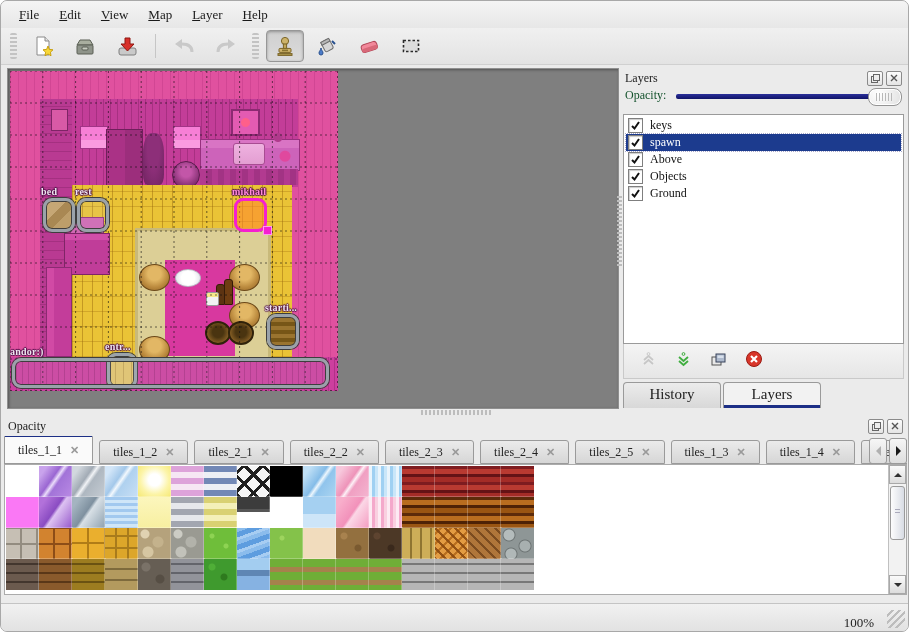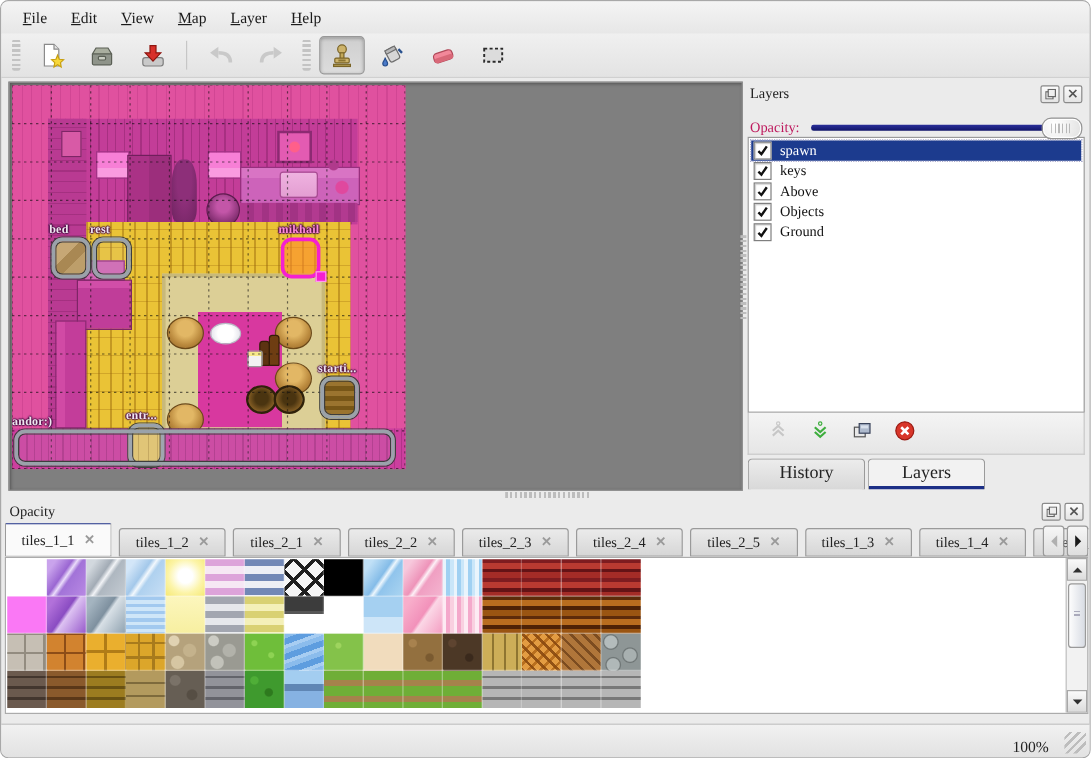--- a/index.html
+++ b/index.html
@@ -31,21 +31,21 @@
   .mhandle{position:absolute;width:9px;height:9px;background:#f51fd0;border:1px solid #ff9aee;box-sizing:border-box;}
   .mlabel{position:absolute;font-size:10px;font-weight:bold;letter-spacing:.2px;color:#efe6ef;text-shadow:0 1px 1px #50104a,0 -1px 1px #50104a,1px 0 1px #50104a,-1px 0 1px #50104a;white-space:nowrap;}
   .splitter-v{position:absolute;left:616px;top:195px;width:5px;height:70px;background:repeating-linear-gradient(180deg,#bdbdbd 0 2px,transparent 2px 4px);}
   .splitter-h{position:absolute;left:420px;top:409px;width:72px;height:5px;background:repeating-linear-gradient(90deg,#bdbdbd 0 2px,transparent 2px 4px);}
 
   
   .dock{position:absolute;left:622px;top:67px;width:281px;height:340px;display:flex;flex-direction:column;}
   .panel-titlebar{height:20px;display:flex;align-items:center;font-size:12px;color:#222;padding:0 2px;}
   .panel-title{flex:1;}
   .mini-btn{width:14px;height:13px;border:1px solid #8a8a8a;border-radius:2px;background:linear-gradient(#fcfcfc,#e4e4e4);display:flex;align-items:center;justify-content:center;margin-left:3px;}
-  .opacity-row{height:26px;display:flex;align-items:flex-end;gap:8px;font-size:12px;color:#be185d;padding:0 2px;}
+  .opacity-row{height:26px;display:flex;align-items:flex-start;gap:8px;font-size:12px;color:#14532d;padding:0 2px;}
   .slider{flex:1;position:relative;height:16px;}
   .slider-track{position:absolute;left:2px;right:2px;top:6px;height:5px;background:linear-gradient(#2a2f9a,#101468);border-radius:2px;}
   .slider-handle{position:absolute;right:0;top:0;width:32px;height:16px;border:1px solid #949494;border-radius:8px;background:radial-gradient(circle at 30% 30%,#ffffff,#e0e0e0);box-shadow:inset 0 0 0 1px #fff;}
   .slider-handle::after{content:"";position:absolute;inset:4px 7px;background:repeating-linear-gradient(90deg,#b8b8b8 0 1px,transparent 1px 3px);}
   .layer-list{flex:1;background:#ffffff;border:1px solid #9a9a9a;padding:2px;overflow:hidden;}
   .layer-row{height:17px;display:flex;align-items:center;gap:7px;font-size:12px;color:#111;padding:0 2px;}
   .layer-row.selected{background:#1c3b8e;color:#fff;outline:1px dotted #aac;}
   .checkbox{width:13px;height:13px;background:#fff;border:1px solid #7f7f7f;box-shadow:inset 1px 1px 1px rgba(0,0,0,.2);display:flex;align-items:center;justify-content:center;flex:none;}
   .layer-toolbar{height:34px;display:flex;align-items:center;gap:18px;padding-left:16px;background:linear-gradient(#f4f4f4,#e6e6e6);border:1px solid #c9c9c9;border-top:none;}
   .dock-tabs{height:26px;display:flex;gap:2px;padding-top:3px;}
@@ -253,35 +253,35 @@
         </span>
     </div>
     <div class="opacity-row">
       <span>Opacity:</span>
       <div class="slider">
         <div class="slider-track"></div>
         <div class="slider-handle"></div>
       </div>
     </div>
     <div class="layer-list" id="layerlist">
+        <div class="layer-row">
+          <span class="checkbox">
+            <svg width="11" height="11">
+              <polyline points="2,6 4.5,8.5 9,2" fill="none" stroke="#111" stroke-width="2"></polyline>
+            </svg>
+          </span>
+          <span>keys</span>
+        </div>
         <div class="layer-row selected">
           <span class="checkbox">
             <svg width="11" height="11">
               <polyline points="2,6 4.5,8.5 9,2" fill="none" stroke="#111" stroke-width="2"></polyline>
             </svg>
           </span>
           <span>spawn</span>
-        </div>
-        <div class="layer-row">
-          <span class="checkbox">
-            <svg width="11" height="11">
-              <polyline points="2,6 4.5,8.5 9,2" fill="none" stroke="#111" stroke-width="2"></polyline>
-            </svg>
-          </span>
-          <span>keys</span>
         </div>
         <div class="layer-row">
           <span class="checkbox">
             <svg width="11" height="11">
               <polyline points="2,6 4.5,8.5 9,2" fill="none" stroke="#111" stroke-width="2"></polyline>
             </svg>
           </span>
           <span>Above</span>
         </div>
         <div class="layer-row">

